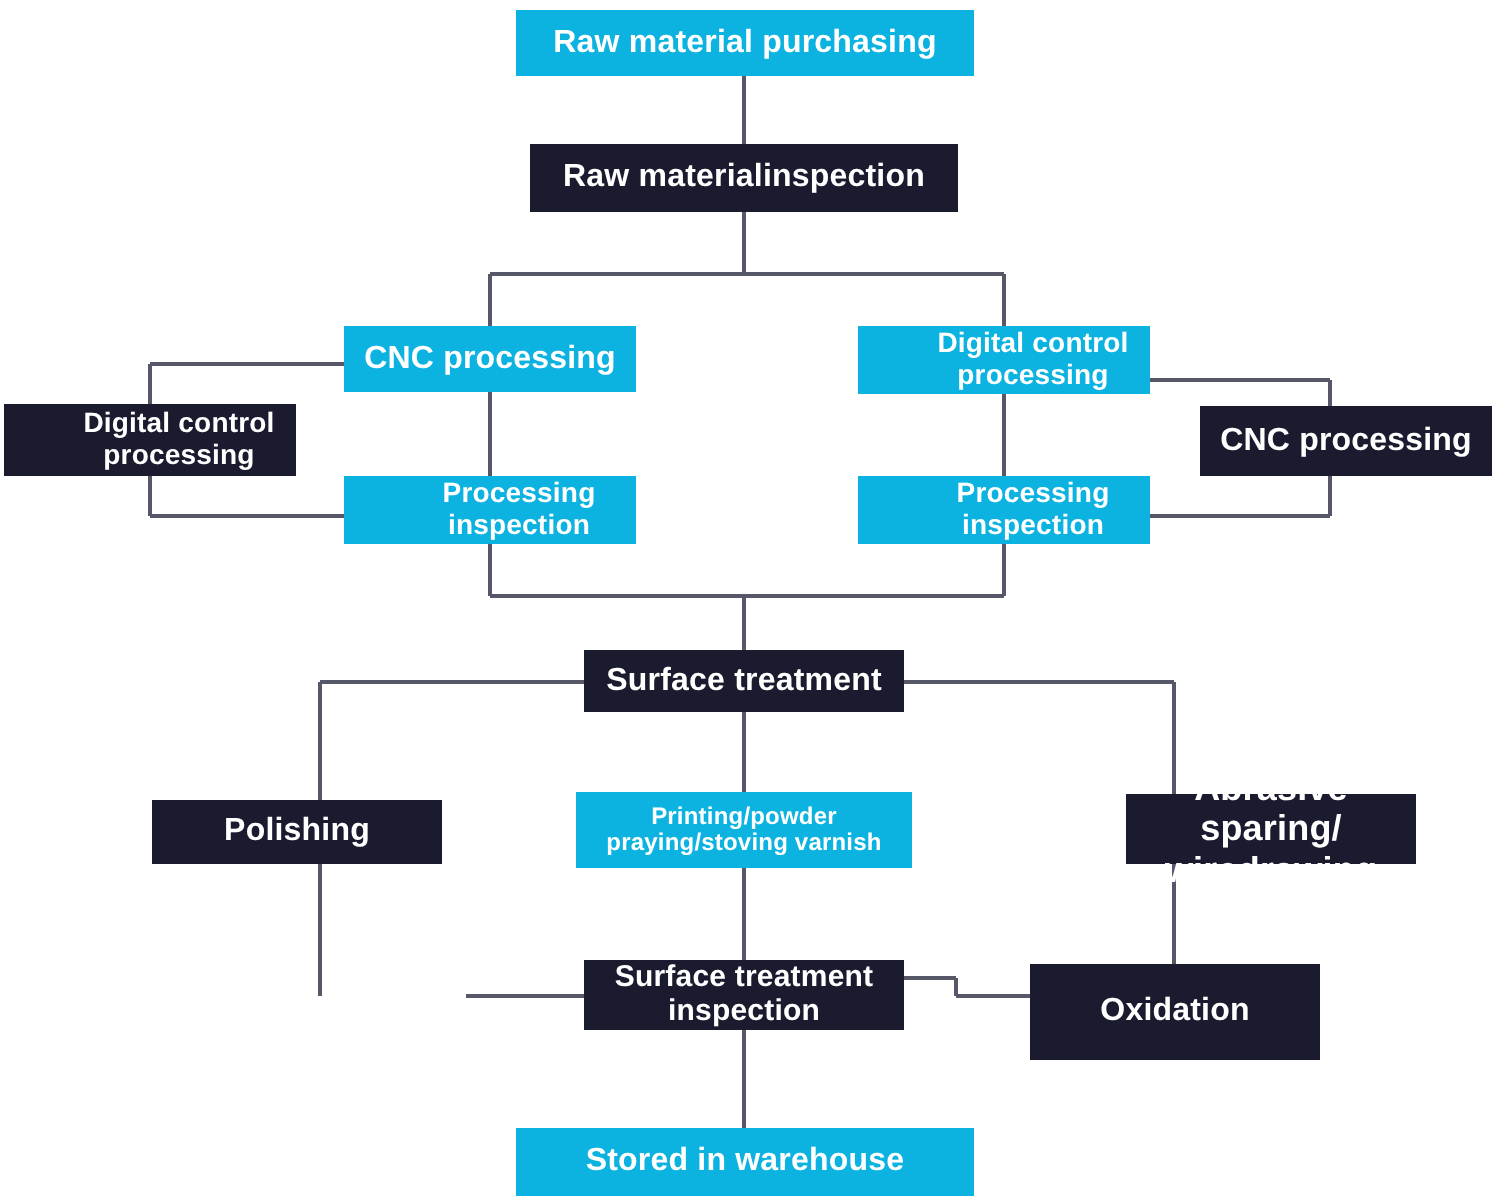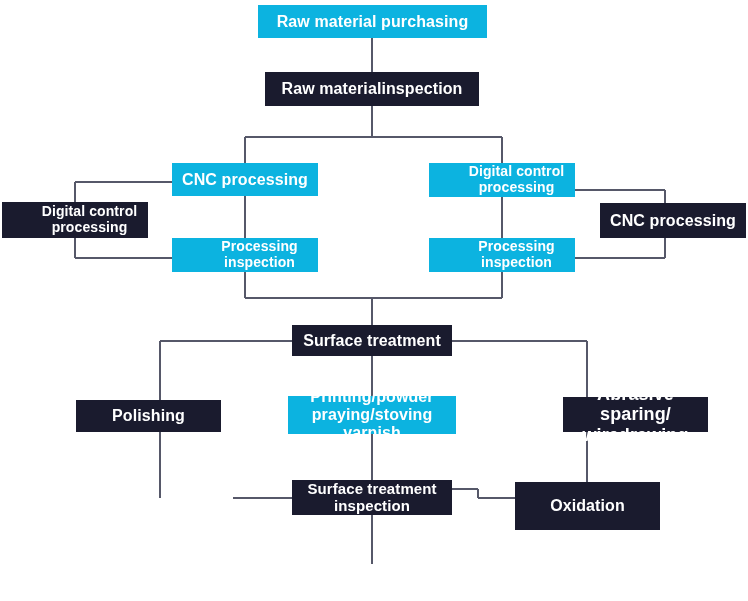--- a/index.html
+++ b/index.html
@@ -39,21 +39,21 @@
     padding: 2px 6px;
     z-index: 3;
     white-space: pre-line;
   }
   .node.cyan  { background: #0CB3E0; }
   .node.dark  { background: #1A1B2E; }
   .fs-16 { font-size: 16px; }
   .fs-15 { font-size: 15px; }
   .fs-14 { font-size: 14px; padding-left: 35px; }
   .fs-13 { font-size: 18px; margin-left: 48px; }
-  .fs-12 { font-size: 16px; }
+  .fs-12 { font-size: 12px; }
 </style>
 </head>
 <body>
 
 <div id="flow-root">
 
   <svg id="connector-layer" viewBox="0 0 748 601" width="748" height="601">
     <g fill="none" stroke="#565869" stroke-width="1.6" shape-rendering="crispEdges">
 
       <line x1="372" y1="38" x2="372" y2="72"></line>
@@ -137,14 +137,15 @@
 
   <div class="node dark fs-13" style="left:515px; top:397px; width:145px; height:35px;">Abrasive sparing/
 wiredrawing</div>
 
 
   <div class="node dark fs-15" style="left:292px; top:480px; width:160px; height:35px;">Surface treatment
 inspection</div>
 
   <div class="node dark fs-16" style="left:515px; top:482px; width:145px; height:48px;">Oxidation</div>
 
+  <div class="node cyan fs-16" style="left:258px; top:564px; width:229px; height:34px;">Stored in warehouse</div>
 
 </div>
 
 </body></html>

